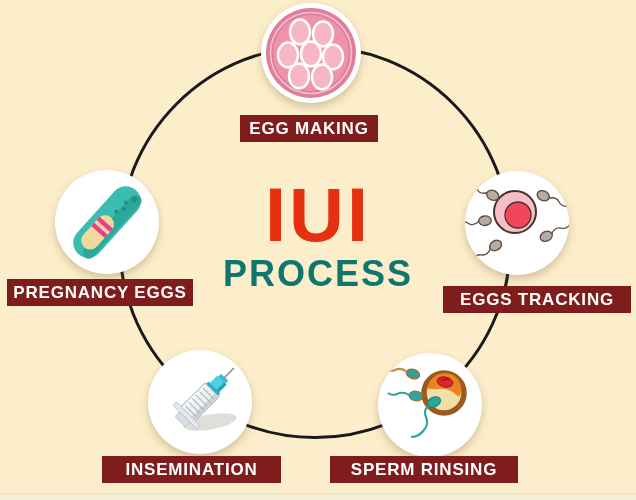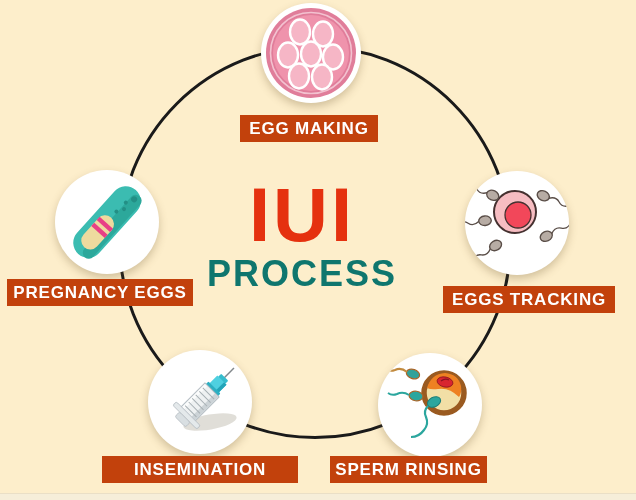--- a/index.html
+++ b/index.html
@@ -18,32 +18,32 @@
     box-shadow:0 4px 8px rgba(110,85,45,0.30);
   }
   .icon-circle svg { display:block; width:100%; height:100%; }
   #c-top   { left:261px; top:3px;   width:100px; height:100px; }
   #c-right { left:465px; top:171px; width:104px; height:104px; }
   #c-left  { left:55px;  top:170px; width:104px; height:104px; }
   #c-bl    { left:148px; top:350px; width:104px; height:104px; }
   #c-br    { left:378px; top:353px; width:104px; height:104px; }
 
   .step-label {
-    position:absolute; background:#c2410c; color:#ffffff;
+    position:absolute; background:#7f1d1d; color:#ffffff;
     font-weight:bold; font-size:17px; letter-spacing:0.8px;
     display:flex; align-items:center; justify-content:center;
     height:27px; white-space:nowrap;
   }
   #l-top   { left:240px; top:115px; width:138px; }
-  #l-right { left:443px; top:286px; width:172px; }
+  #l-right { left:443px; top:286px; width:188px; }
   #l-left  { left:7px;   top:279px; width:186px; }
-  #l-bl    { left:102px; top:456px; width:196px; }
-  #l-br    { left:330px; top:456px; width:157px; }
+  #l-bl    { left:102px; top:456px; width:179px; }
+  #l-br    { left:330px; top:456px; width:188px; }
 
-  .title { position:absolute; left:196px; top:177px; width:212px; text-align:center; }
+  .title { position:absolute; left:212px; top:177px; width:212px; text-align:center; }
   .title-main {
     font-size:76px; font-weight:bold; color:#e5310f;
     line-height:1; letter-spacing:3px;
   }
   .title-sub {
     font-size:36px; font-weight:bold; color:#0f766e;
     letter-spacing:2px; margin-top:3px; line-height:1;
   }
   .bottom-edge {
     position:absolute; left:0; right:0; bottom:0; height:6px;

